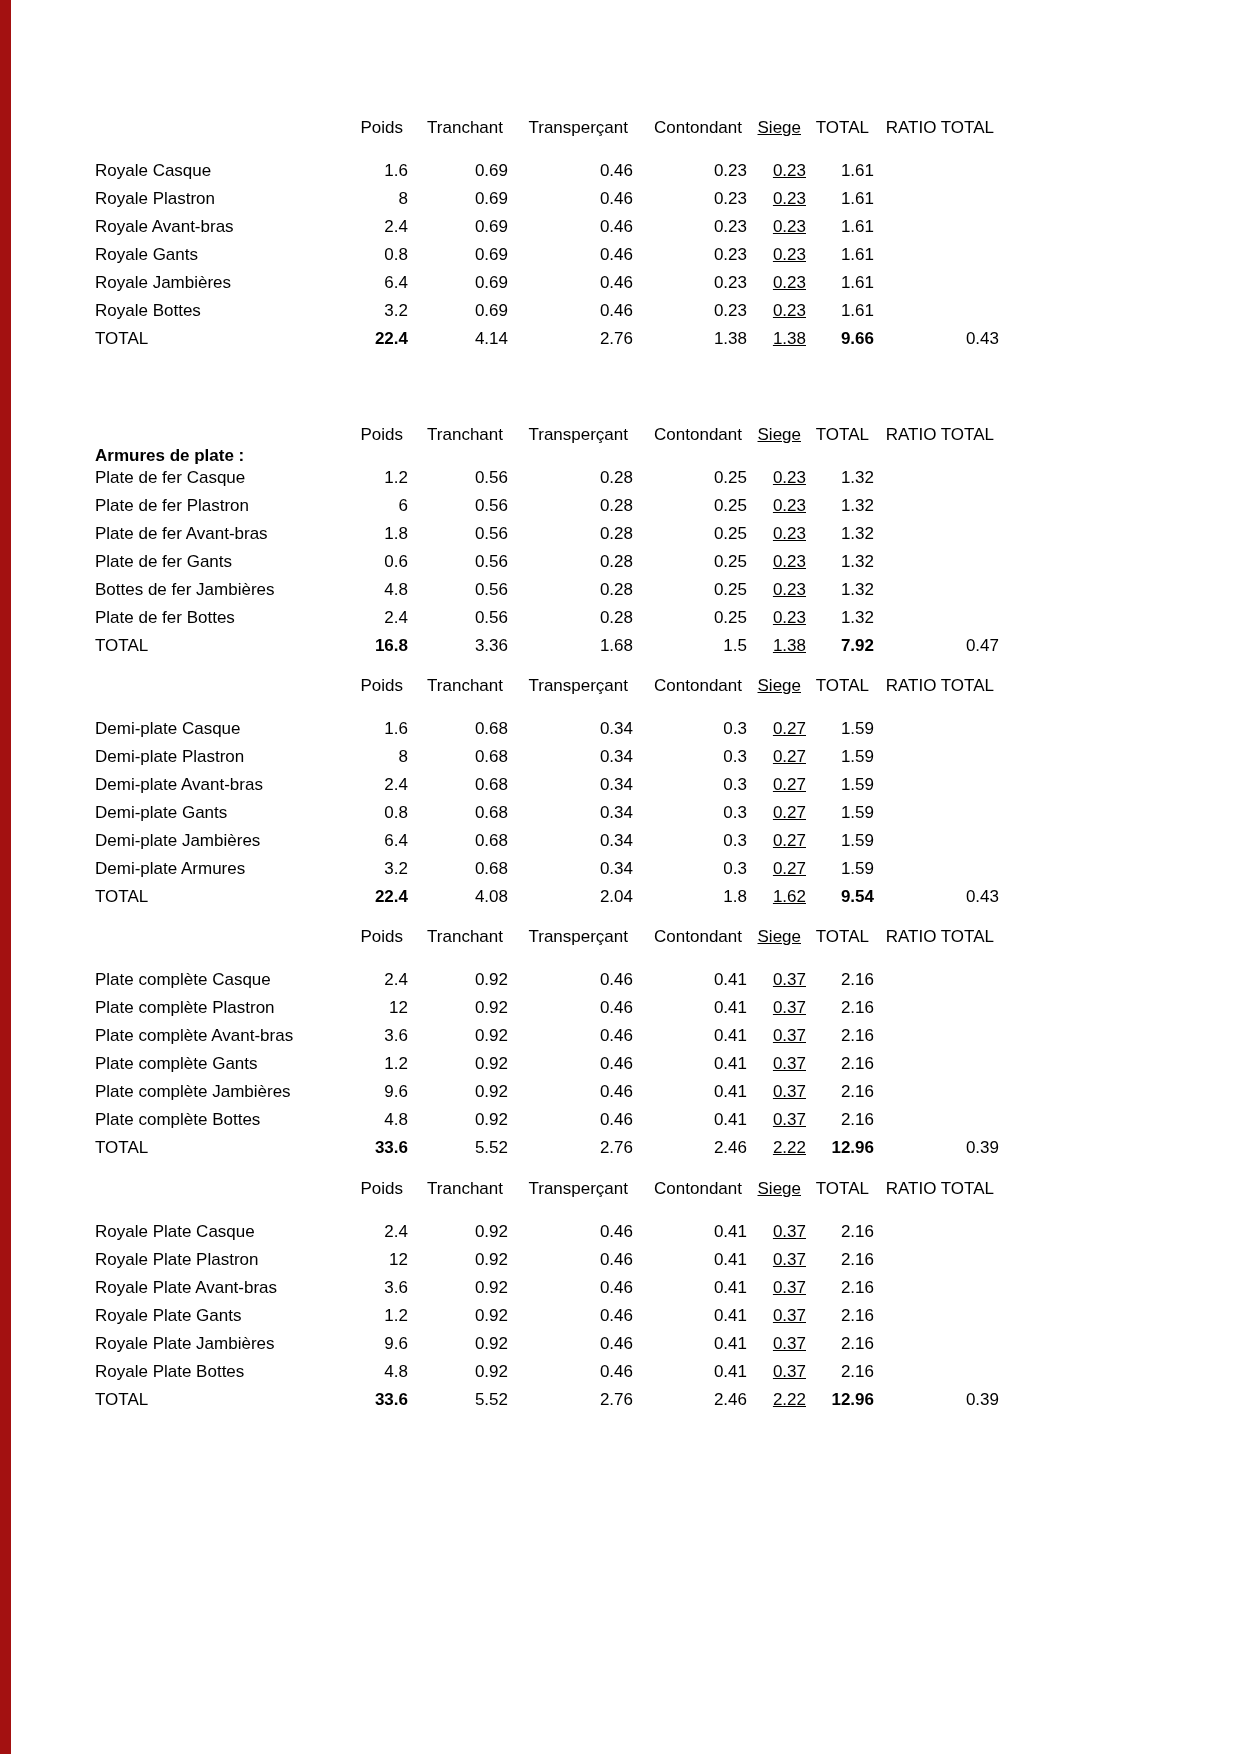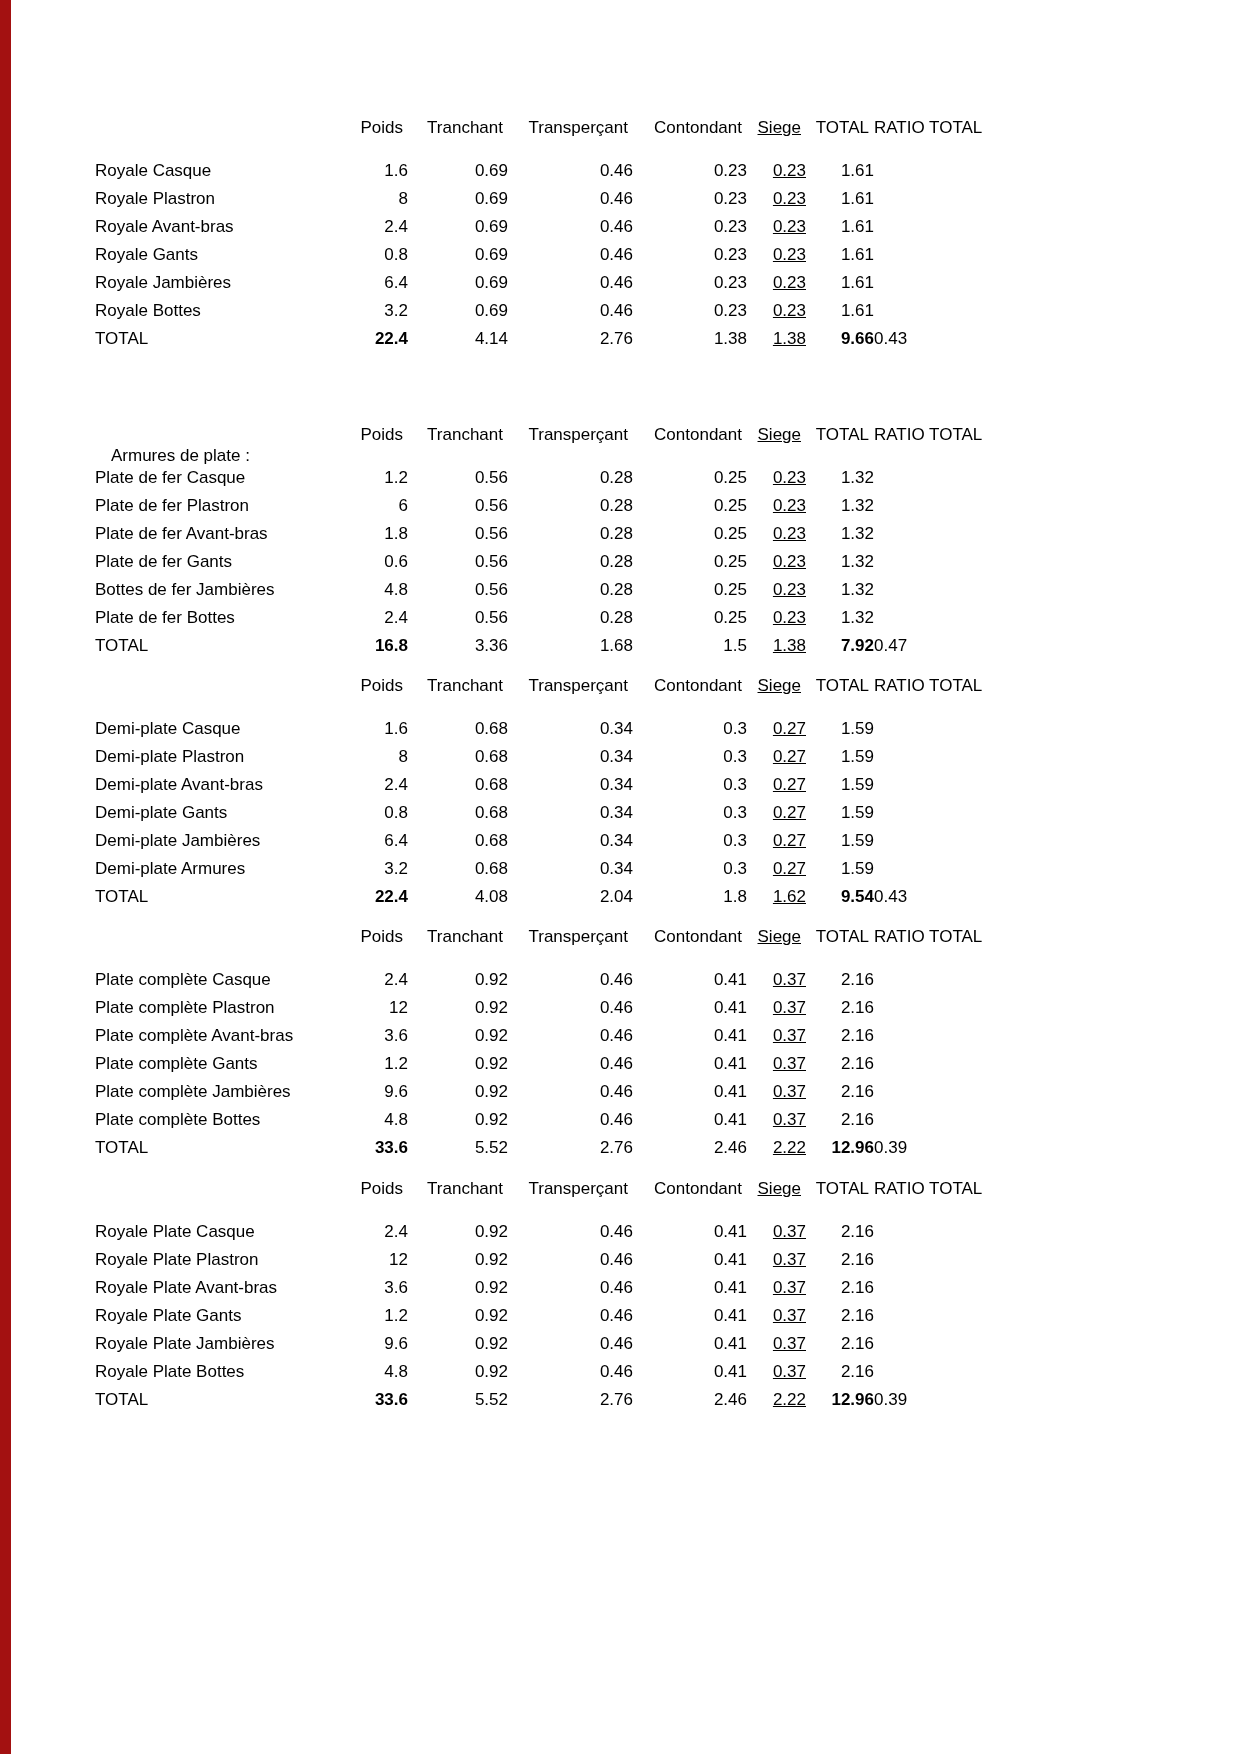--- a/index.html
+++ b/index.html
@@ -21,32 +21,32 @@
   .block{width:904px;}
   .b0{margin-top:113px;}
   .b1{margin-top:68px;}
   .b2{margin-top:12px;}
   .b3{margin-top:12px;}
   .b4{margin-top:13px;}
   .hrow{display:flex;height:28px;line-height:28px;padding-left:245px;box-sizing:content-box;}
   .row{display:flex;height:28px;line-height:28px;}
   .gap-row{height:15px;position:relative;}
   .section-label{
-    font-weight:normal;white-space:nowrap;display:inline-block;
-    line-height:15px;position:relative;top:-3px;margin-left:16px;
+    font-weight:bold;white-space:nowrap;display:inline-block;
+    line-height:15px;position:relative;top:-3px;
   }
   .cell{display:block;white-space:nowrap;}
   .label{width:245px;text-align:left;}
   .c0{width:68px;text-align:right;}
   .c1{width:100px;text-align:right;}
   .c2{width:125px;text-align:right;}
   .c3{width:114px;text-align:right;}
   .c4{width:59px;text-align:right;text-decoration:underline;}
   .c5{width:68px;text-align:right;}
-  .c6{width:125px;text-align:left;}
+  .c6{width:125px;text-align:right;}
   .hcell{padding-right:5px;box-sizing:border-box;}
   .bold{font-weight:bold;}
 </style>
 </head>
 <body style="background: rgb(255, 255, 255);">
 
 <div class="stripe" style="background: rgb(163, 17, 17);"></div>
 
 <div class="content">
 

